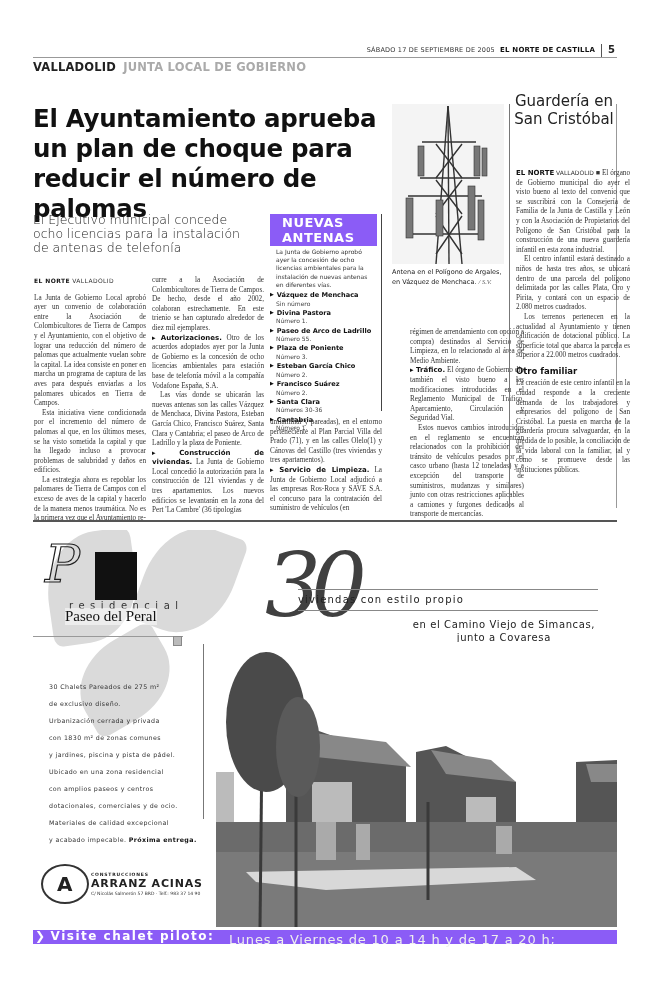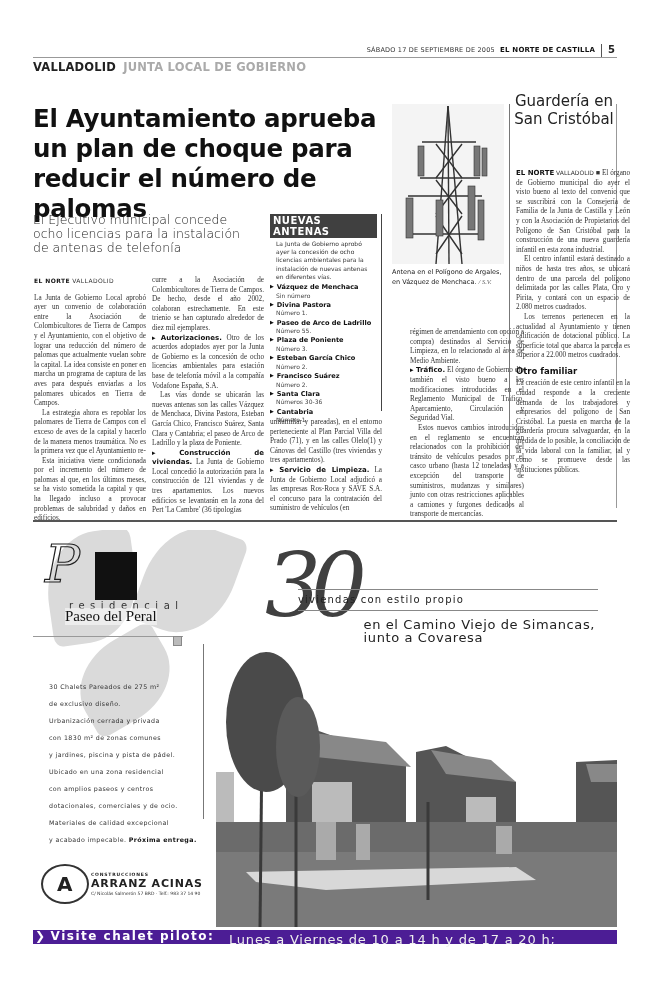--- a/index.html
+++ b/index.html
@@ -22,21 +22,21 @@
   .col .lead-in { font-family: "DejaVu Sans", sans-serif; font-weight: 800; font-size: 7px; color: #111; }
   .byline { font-family: "DejaVu Sans", sans-serif; font-size: 6px; color: #333; margin-bottom: 8px; letter-spacing: 0.4px; }
   .byline b { font-weight: 800; color: #111; }
   .col1 { left: 34px; top: 276px; width: 112px; }
   .col2 { left: 152px; top: 276px; width: 112px; }
   .col3 { left: 270px; top: 418px; width: 112px; }
   .col4 { left: 390px; top: 328px; width: 114px; margin-left: 20px; }
   .col5 { left: 516px; top: 168px; width: 114px; }
 
   .sidebar-box { position: absolute; left: 270px; top: 214px; width: 112px; border-right: 1px solid #444; padding-right: 4px; height: 197px; }
-  .sidebar-box .box-title { background: #404040; color: #fff; font-family: "DejaVu Sans", sans-serif; font-weight: 800; font-size: 10px; padding: 1px 3px; letter-spacing: 0.5px; }
+  .sidebar-box .box-title { background: #8b5cf6; color: #fff; font-family: "DejaVu Sans", sans-serif; font-weight: 800; font-size: 13px; padding: 1px 12px; letter-spacing: 0.5px; }
   .sidebar-box .intro { font-family: "DejaVu Sans", sans-serif; font-size: 6px; line-height: 8.2px; color: #333; padding: 2px 3px 1px 6px; }
   .sidebar-box .item { font-family: "DejaVu Sans", sans-serif; padding-left: 0; }
   .sidebar-box .item .name { font-weight: 800; font-size: 6.6px; color: #111; line-height: 8.6px; }
   .sidebar-box .item .name::before { content: "\25B6"; font-size: 5px; margin-right: 3px; vertical-align: 1px; }
   .sidebar-box .item .num { font-size: 6px; color: #444; padding-left: 6px; line-height: 8.2px; }
 
   .photo-antenna { position: absolute; left: 392px; top: 104px; width: 112px; height: 160px; background: #f3f3f3; }
   .photo-caption { position: absolute; left: 392px; top: 268px; width: 115px; font-family: "DejaVu Sans", sans-serif; font-size: 6.5px; line-height: 9px; color: #222; }
   .photo-caption i { color: #666; font-family: "Liberation Serif", serif; }
 
@@ -54,31 +54,31 @@
   .logo-script { position: absolute; left: 12px; top: 4px; font-family: "DejaVu Serif", serif; font-style: italic; font-size: 52px; color: transparent; -webkit-text-stroke: 1.2px #222; line-height: 60px; }
   .logo-res { position: absolute; left: 36px; top: 70px; font-family: "DejaVu Sans", sans-serif; font-size: 10px; letter-spacing: 5.5px; color: #333; }
   .logo-name { position: absolute; left: 32px; top: 78px; font-family: "Liberation Serif", serif; font-size: 15px; color: #111; background: rgba(255,255,255,0.5); }
   .ad-left-rule { position: absolute; left: 0; top: 106px; width: 150px; height: 1px; background: #999; }
   .ad-small-sq { position: absolute; left: 140px; top: 106px; width: 9px; height: 10px; background: #bbb; border: 1px solid #888; }
   .ad-vline { position: absolute; left: 170px; top: 114px; width: 1px; height: 175px; background: #777; }
   .big-30 { position: absolute; left: 232px; top: 8px; font-family: "DejaVu Serif", serif; font-size: 88px; line-height: 96px; color: #404040; font-style: italic; letter-spacing: -10px; }
   .tagline-rule1 { position: absolute; left: 265px; top: 59px; width: 300px; height: 1px; background: #888; }
   .tagline { position: absolute; left: 265px; top: 64px; font-family: "DejaVu Sans", sans-serif; font-size: 10px; letter-spacing: 1.2px; color: #222; }
   .tagline-rule2 { position: absolute; left: 265px; top: 80px; width: 300px; height: 1px; background: #888; }
-  .location { position: absolute; right: 22px; top: 88px; text-align: left; font-family: "DejaVu Sans", sans-serif; font-size: 13px; line-height: 13px; letter-spacing: 0.6px; color: #222; }
+  .location { position: absolute; right: 22px; top: 88px; text-align: center; font-family: "DejaVu Sans", sans-serif; font-size: 10px; line-height: 13px; letter-spacing: 0.6px; color: #222; }
   .features { position: absolute; left: 16px; top: 148px; width: 160px; font-family: "DejaVu Sans", sans-serif; font-size: 6.3px; line-height: 17px; color: #333; letter-spacing: 0.4px; }
   .features b { font-weight: 800; color: #111; }
   .photo-houses { position: absolute; left: 183px; top: 112px; width: 401px; height: 285px; background: #fff; overflow: hidden; }
   .builder { position: absolute; left: 8px; top: 334px; width: 170px; height: 50px; }
   .builder .emblem { position: absolute; left: 0; top: 0; width: 48px; height: 40px; border: 2px solid #333; border-radius: 50%; }
   .builder .emblem span { position: absolute; left: 14px; top: 6px; font-family: "DejaVu Sans", sans-serif; font-weight: 800; font-size: 20px; color: #222; }
   .builder .pre { position: absolute; left: 50px; top: 8px; font-family: "DejaVu Sans", sans-serif; font-size: 4.5px; letter-spacing: 0.8px; font-weight: 800; }
   .builder .bname { position: absolute; left: 50px; top: 13px; font-family: "DejaVu Sans", sans-serif; font-weight: 800; font-size: 11px; letter-spacing: 0.8px; }
   .builder .addr { position: absolute; left: 50px; top: 27px; font-family: "DejaVu Sans", sans-serif; font-size: 4.5px; color: #333; white-space: nowrap; }
-  .visit-bar { position: absolute; left: 0; top: 400px; width: 584px; height: 14px; background: #4c1d95; color: #fff; }
+  .visit-bar { position: absolute; left: 0; top: 400px; width: 584px; height: 14px; background: #8b5cf6; color: #fff; }
   .visit-bar .label { position: absolute; left: 2px; top: -1px; font-family: "DejaVu Sans", sans-serif; font-weight: 800; font-size: 12px; letter-spacing: 1.5px; }
   .visit-bar .label::before { content: "\276F"; margin-right: 4px; }
   .visit-bar .hours { position: absolute; left: 196px; top: 2px; font-family: "DejaVu Sans", sans-serif; font-size: 13px; letter-spacing: 0.8px; color: #eee; }
 </style>
 </head>
 <body>
 
 <div class="page-header">
   <div class="dateline">
     <span>SÁBADO 17 DE SEPTIEMBRE DE 2005</span>
@@ -93,22 +93,22 @@
 
 <h1 class="headline">El Ayuntamiento aprueba un plan de choque para reducir el número de palomas</h1>
 <div class="subhead">El Ejecutivo municipal concede ocho licencias para la instalación de antenas de telefonía</div>
 
 <div class="col col1">
   <div class="byline">
     <b>EL NORTE</b>
     <span>VALLADOLID</span>
   </div>
   <p class="noindent">La Junta de Gobierno Local aprobó ayer un convenio de colaboración entre la Asociación de Colombicultores de Tierra de Campos y el Ayuntamiento, con el objetivo de lograr una reducción del número de palomas que actualmente vuelan sobre la capital. La idea consiste en poner en marcha un programa de captura de las aves para después enviarlas a los palomares ubicados en Tierra de Campos.</p>
+  <p>Esta iniciativa viene condicionada por el incremento del número de palomas al que, en los últimos meses, se ha visto sometida la capital y que ha llegado incluso a provocar problemas de salubridad y daños en edificios.</p>
   <p>La estrategia ahora es repoblar los palomares de Tierra de Campos con el exceso de aves de la capital y hacerlo de la manera menos traumática. No es la primera vez que el Ayuntamiento re-</p>
-  <p>Esta iniciativa viene condicionada por el incremento del número de palomas al que, en los últimos meses, se ha visto sometida la capital y que ha llegado incluso a provocar problemas de salubridad y daños en edificios.</p>
 </div>
 
 <div class="col col2">
   <p class="noindent">curre a la Asociación de Colombicultores de Tierra de Campos. De hecho, desde el año 2002, colaboran estrechamente. En este trienio se han capturado alrededor de diez mil ejemplares.</p>
   <p class="noindent">
     <span class="lead-in">▸ <span>Autorizaciones.</span></span><span> Otro de los acuerdos adoptados ayer por la Junta de Gobierno es la concesión de ocho licencias ambientales para estación base de telefonía móvil a la compañía Vodafone España, S.A.</span>
   </p>
   <p>Las vías donde se ubicarán las nuevas antenas son las calles Vázquez de Menchaca, Divina Pastora, Esteban García Chico, Francisco Suárez, Santa Clara y Cantabria; el paseo de Arco de Ladrillo y la plaza de Poniente.</p>
   <p class="noindent">
     <span class="lead-in">▸ <span>Construcción de viviendas.</span></span><span> La Junta de Gobierno Local concedió la autorización para la construcción de 121 viviendas y de tres apartamentos. Los nuevos edificios se levantarán en la zona del Pert 'La Cambre' (36 tipologías</span>

